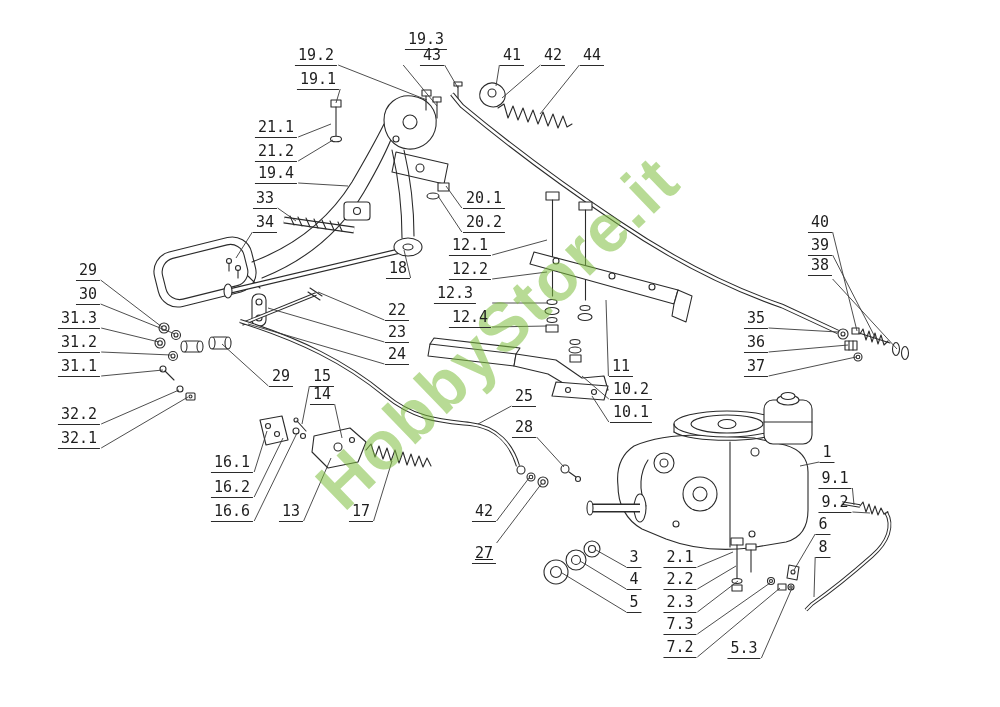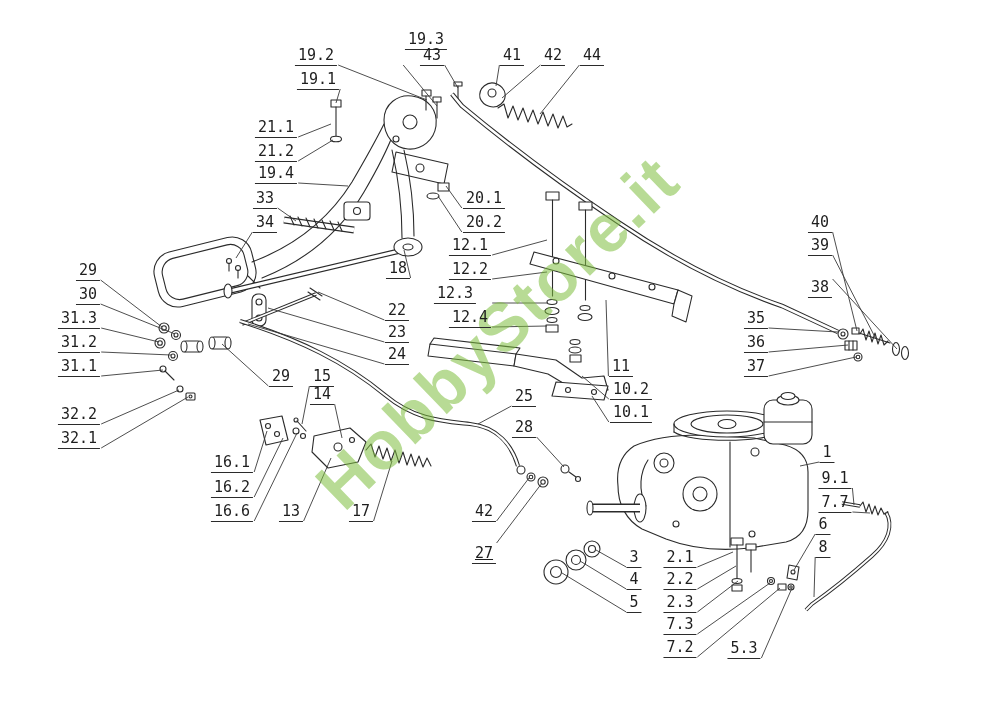--- a/index.html
+++ b/index.html
@@ -380,24 +380,24 @@
       <div class="part-label" style="left: 484px; top: 512px;">42</div>
       <div class="part-label" style="left: 484px; top: 554px; text-decoration: underline;">27</div>
       <div class="part-label" style="left: 621px; top: 367px;">11</div>
       <div class="part-label" style="left: 631px; top: 390px;">10.2</div>
       <div class="part-label" style="left: 631px; top: 413px;">10.1</div>
       <div class="part-label" style="left: 756px; top: 319px;">35</div>
       <div class="part-label" style="left: 756px; top: 343px;">36</div>
       <div class="part-label" style="left: 756px; top: 367px;">37</div>
       <div class="part-label" style="left: 820px; top: 223px;">40</div>
       <div class="part-label" style="left: 820px; top: 246px;">39</div>
-      <div class="part-label" style="left: 820px; top: 288px; text-align: right;">38</div>
+      <div class="part-label" style="left: 820px; top: 266px; text-align: right;">38</div>
       <div class="part-label" style="left: 827px; top: 453px;">1</div>
       <div class="part-label" style="left: 835px; top: 479px;">9.1</div>
-      <div class="part-label" style="left: 835px; top: 503px;">7.7</div>
+      <div class="part-label" style="left: 835px; top: 503px;">9.2</div>
       <div class="part-label" style="left: 823px; top: 525px;">6</div>
       <div class="part-label" style="left: 823px; top: 548px;">8</div>
       <div class="part-label" style="left: 634px; top: 558px;">3</div>
       <div class="part-label" style="left: 634px; top: 580px;">4</div>
       <div class="part-label" style="left: 634px; top: 603px;">5</div>
       <div class="part-label" style="left: 680px; top: 558px;">2.1</div>
       <div class="part-label" style="left: 680px; top: 580px;">2.2</div>
       <div class="part-label" style="left: 680px; top: 603px;">2.3</div>
       <div class="part-label" style="left: 680px; top: 625px;">7.3</div>
       <div class="part-label" style="left: 680px; top: 648px;">7.2</div>

